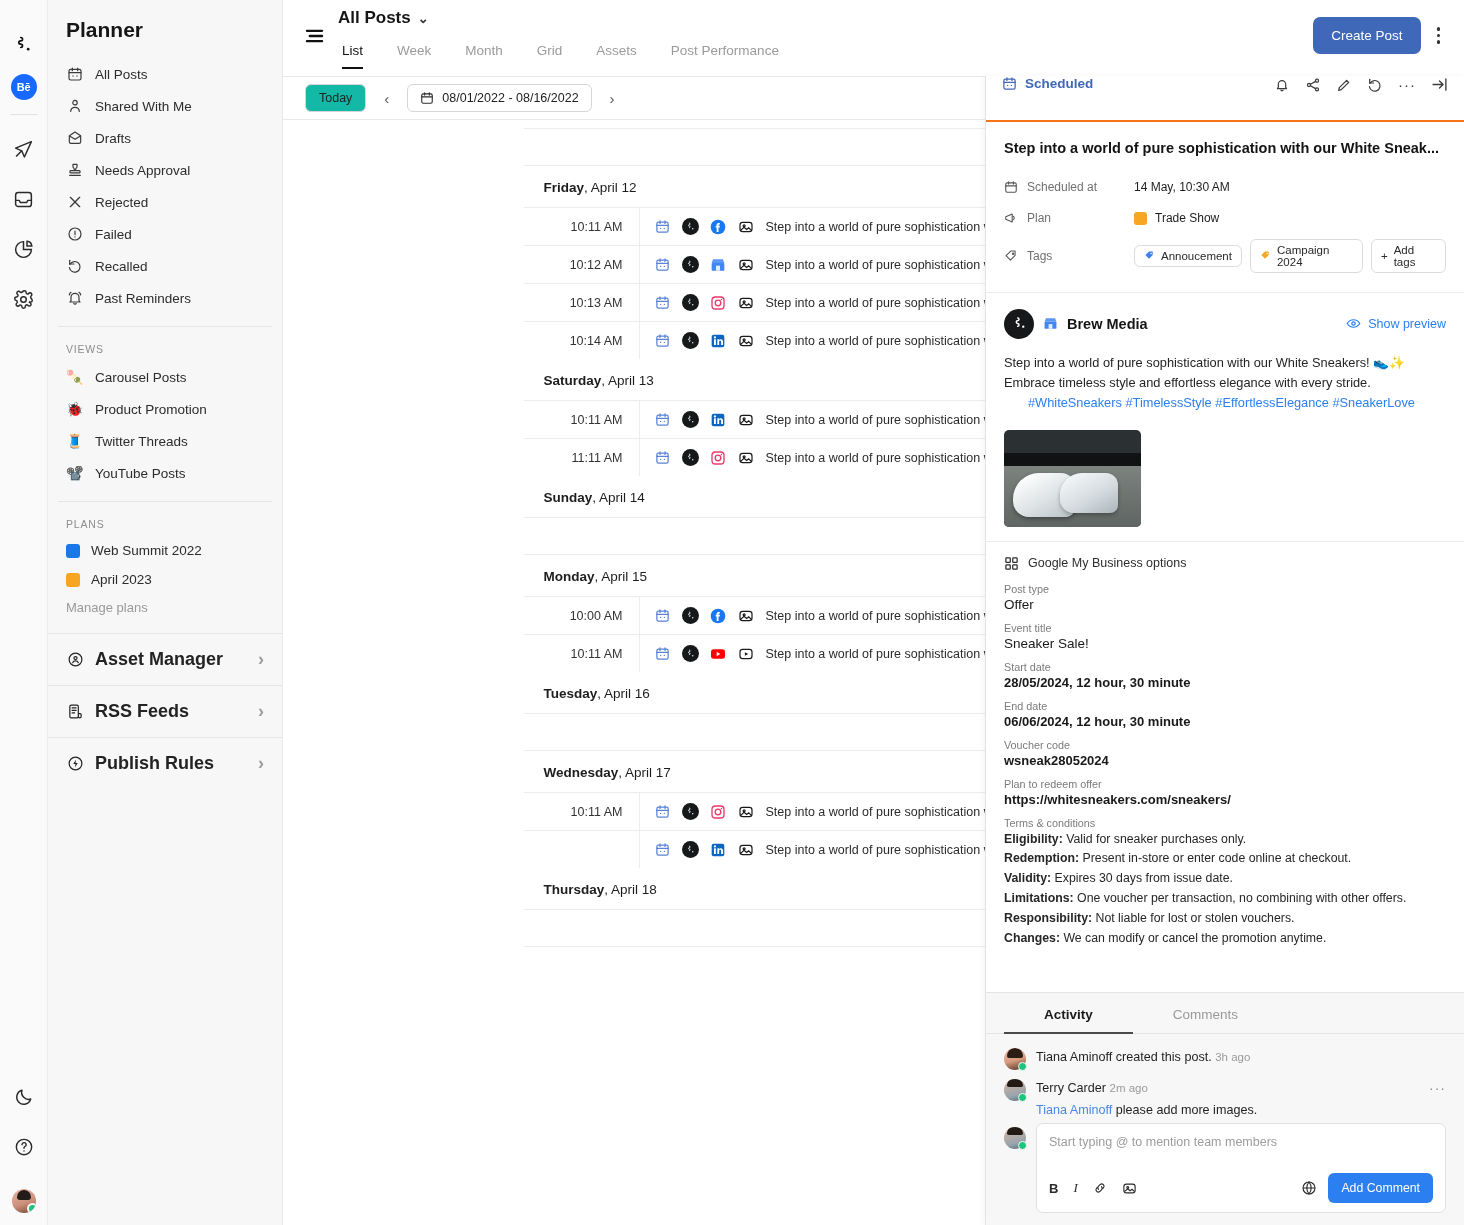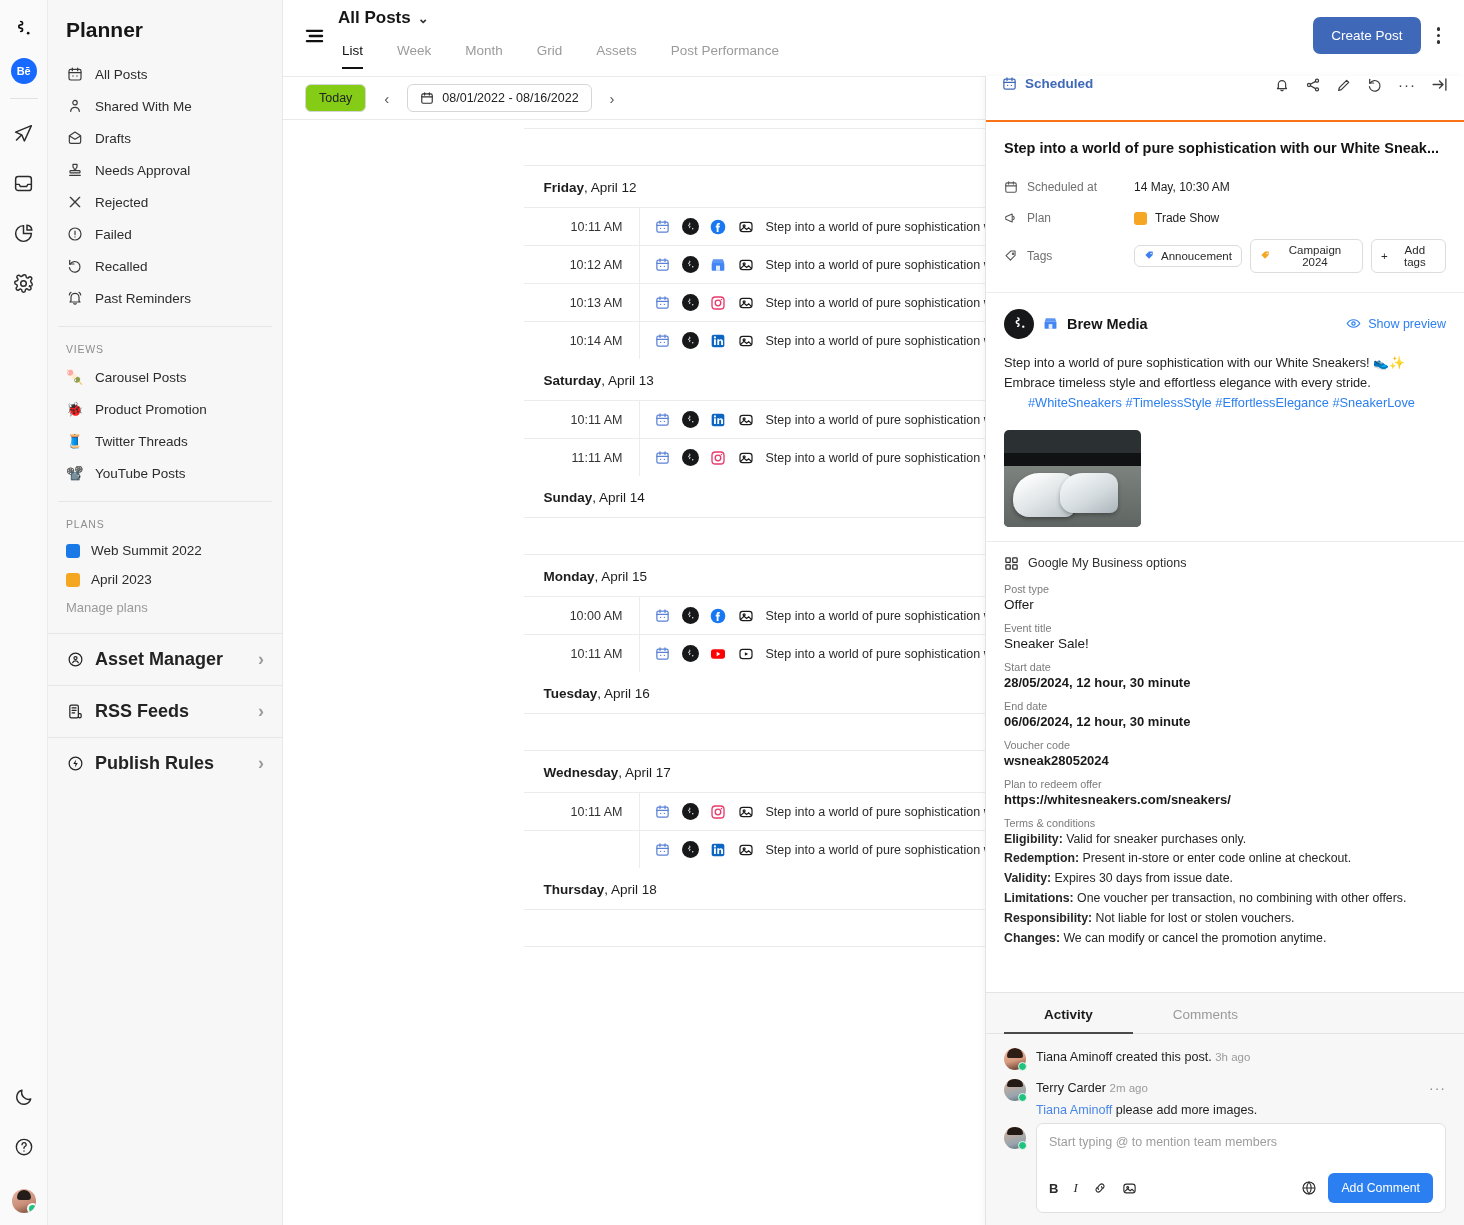--- a/index.html
+++ b/index.html
@@ -9,21 +9,21 @@
     background: #ffffff; color: #1a1a1a;
     overflow: hidden;
   }
   .app { display: flex; width: 1464px; height: 1225px; position: relative; }
 
   
   .rail {
     width: 48px; flex: 0 0 48px; height: 100%;
     background: #fafafa; border-right: 1px solid #ececec;
     display: flex; flex-direction: column; align-items: center;
-    padding-top: 16px;
+    padding-top: 32px;
   }
   .rail-logo { width: 26px; height: 26px; display: flex; align-items: center; justify-content: center; margin-bottom: 16px;}
   .rail-badge {
     width: 26px; height: 26px; border-radius: 50%; background: #1769ff;
     color: #fff; font-size: 11px; font-weight: bold; letter-spacing: -0.3px;
     display: flex; align-items: center; justify-content: center; margin-bottom: 14px;
   }
   .rail-sep { width: 28px; height: 1px; background: #e2e2e2; margin-bottom: 16px; }
   .rail-icon {
     width: 36px; height: 36px; display: flex; align-items: center; justify-content: center;
@@ -92,21 +92,21 @@
     padding: 11px 18px; font-size: 13.5px; cursor: pointer; font-family: inherit;
   }
   .kebab { display: flex; flex-direction: column; gap: 3px; padding: 6px; cursor: pointer; }
   .kebab i { width: 3.5px; height: 3.5px; border-radius: 50%; background: #2e2e2e; display: block; }
 
   .toolbar {
     height: 44px; display: flex; align-items: center; gap: 12px;
     padding: 0 0 0 22px; border-top: 1px solid #e9e9e9; border-bottom: 1px solid #e9e9e9;
   }
   .todaybtn {
-    border: 1px solid #d6d6d6; background: #84cc16; border-radius: 6px;
+    border: 1px solid #d6d6d6; background: #14b8a6; border-radius: 6px;
     font-size: 12.5px; padding: 6px 13px; cursor: pointer; font-family: inherit; color: #222;
   }
   .navarrow { color: #555; font-size: 15px; padding: 3px 6px; cursor: pointer; user-select: none; }
   .daterange {
     display: flex; align-items: center; gap: 8px;
     border: 1px solid #d6d6d6; border-radius: 6px; background: #fff;
     padding: 6px 12px; font-size: 12.5px; cursor: pointer; color: #222;
   }
 
   
@@ -144,21 +144,21 @@
     border-bottom: 2px solid #f97316; flex: 0 0 46px;
   }
   .p-status { display: flex; align-items: center; gap: 8px; font-size: 13.5px; font-weight: bold; color: #3f68b8; }
   .p-actions { margin-left: auto; display: flex; align-items: center; gap: 15px; color: #3c3c3c; }
   .p-actions > * { cursor: pointer; display: flex; }
   .p-scroll { overflow: hidden; flex: 1 1 auto; display: flex; flex-direction: column; }
   .p-title { font-size: 14.5px; font-weight: bold; color: #141414; padding: 17px 18px 14px 18px; line-height: 1.3; }
   .meta { padding: 0 18px; }
   .meta-row { display: flex; align-items: center; min-height: 31px; font-size: 12px; }
   .meta-lbl { display: flex; align-items: center; gap: 9px; width: 130px; flex: 0 0 130px; color: #707070; }
-  .meta-val { display: flex; align-items: center; gap: 8px; color: #1d1d1d; font-size: 12px; text-align: center; }
+  .meta-val { display: flex; align-items: center; gap: 8px; color: #1d1d1d; font-size: 12px; }
   .plan-sw { width: 13px; height: 13px; border-radius: 3px; }
   .tag {
     display: inline-flex; align-items: center; gap: 6px;
     border: 1px solid #dcdcdc; border-radius: 6px; padding: 4px 9px;
     font-size: 11.5px; color: #2a2a2a; background: #fff; cursor: pointer;
   }
   .tag-plus { color: #2a2a2a; }
 
   .p-card { border-top: 1px solid #ececec; margin-top: 14px; padding: 16px 18px 14px 18px; }
   .acct { display: flex; align-items: center; gap: 9px; }

